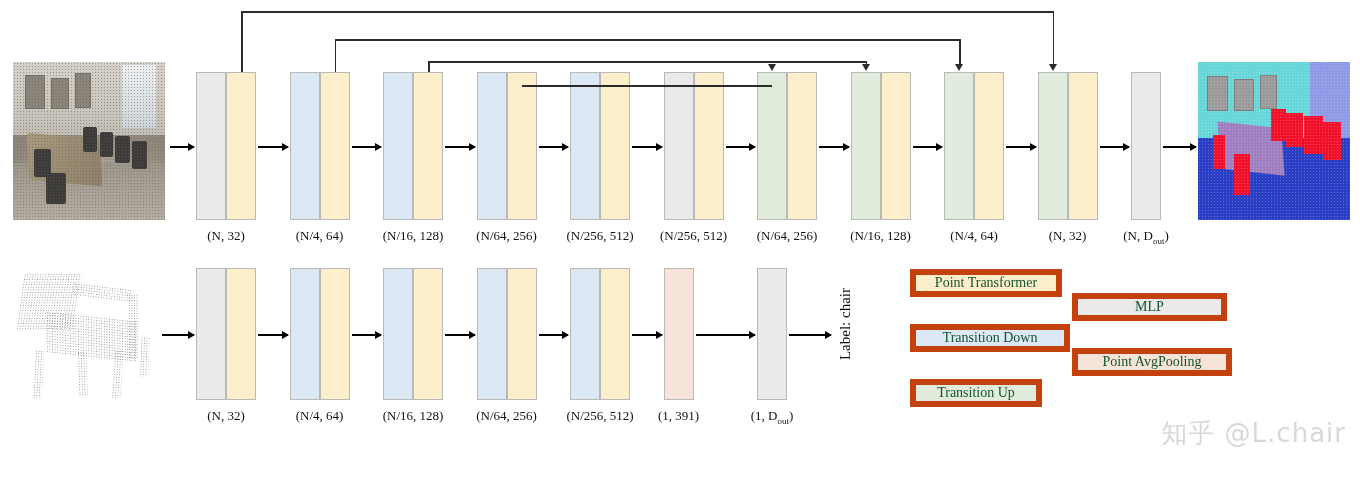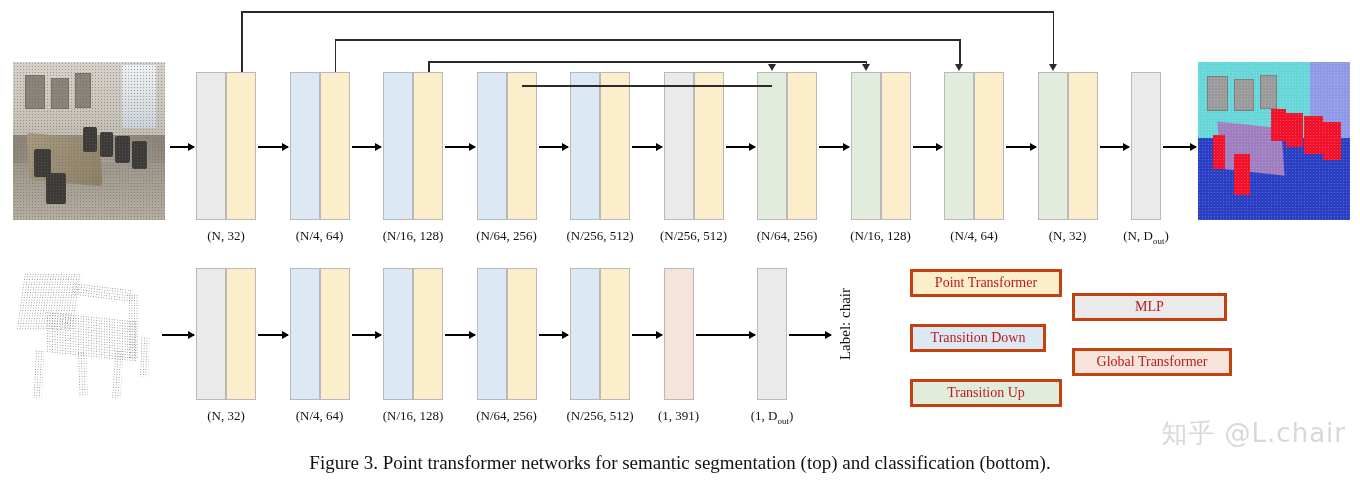--- a/index.html
+++ b/index.html
@@ -154,26 +154,26 @@
   .skip .head {
     position: absolute;
     border-left: 4.5px solid transparent;
     border-right: 4.5px solid transparent;
     border-top: 7px solid #2b2b2b;
   }
 
   
   .legend-item {
     position: absolute;
-    border: 3px solid #c2410c;
+    border: 6px solid #c2410c;
     display: flex;
     align-items: center;
     justify-content: center;
     font-size: 14px;
-    color: #b91c1c;
+    color: #14532d;
     height: 28px;
   }
 
   .vlabel {
     position: absolute;
     font-size: 15px;
     color: #111;
     writing-mode: vertical-rl;
     transform: rotate(180deg);
     white-space: nowrap;
@@ -371,24 +371,23 @@
       <div class="blabel" style="left: 772px; top: 408px;">(1, D<sub>out</sub>)</div>
       <div class="arrow thick" style="left: 162px; top: 334px; width: 32px;"></div>
       <div class="arrow thick" style="left: 258px; top: 334px; width: 29.5px;"></div>
       <div class="arrow thick" style="left: 351.5px; top: 334px; width: 29.5px;"></div>
       <div class="arrow thick" style="left: 445px; top: 334px; width: 29.5px;"></div>
       <div class="arrow thick" style="left: 538.5px; top: 334px; width: 29.5px;"></div>
       <div class="arrow thick" style="left: 632px; top: 334px; width: 29.5px;"></div>
       <div class="arrow thick" style="left: 695.5px; top: 334px; width: 59.5px;"></div>
       <div class="arrow thick" style="left: 789px; top: 334px; width: 42px;"></div>
       <div class="legend-item" style="left: 910px; top: 269px; width: 152px; background: rgb(253, 238, 203);">Point Transformer</div>
-      <div class="legend-item" style="left: 910px; top: 324px; width: 136px; background: rgb(221, 232, 245); text-align: center;">Transition Down</div>
-      <div class="legend-item" style="left: 910px; top: 379px; width: 152px; background: rgb(226, 236, 220);">Transition Up</div>
+      <div class="legend-item" style="left: 910px; top: 324px; width: 160px; background: rgb(221, 232, 245); text-align: center;">Transition Down</div>
+      <div class="legend-item" style="left: 910px; top: 379px; width: 132px; background: rgb(226, 236, 220);">Transition Up</div>
       <div class="legend-item" style="left: 1072px; top: 293px; width: 155px; background: rgb(234, 234, 234);">MLP</div>
-      <div class="legend-item" style="left: 1072px; top: 348px; width: 160px; background: rgb(246, 227, 217);">Global Transformer</div>
+      <div class="legend-item" style="left: 1072px; top: 348px; width: 160px; background: rgb(246, 227, 217);">Point AvgPooling</div>
     </div>
 
   <div class="vlabel" style="left: 837px; top: 288px;">Label: chair</div>
 
-  <div class="caption">Figure 3. Point transformer networks for semantic segmentation (top) and classification (bottom).</div>
 
   <div class="watermark">知乎 @L.chair</div>
 </div>
 
 </body></html>

